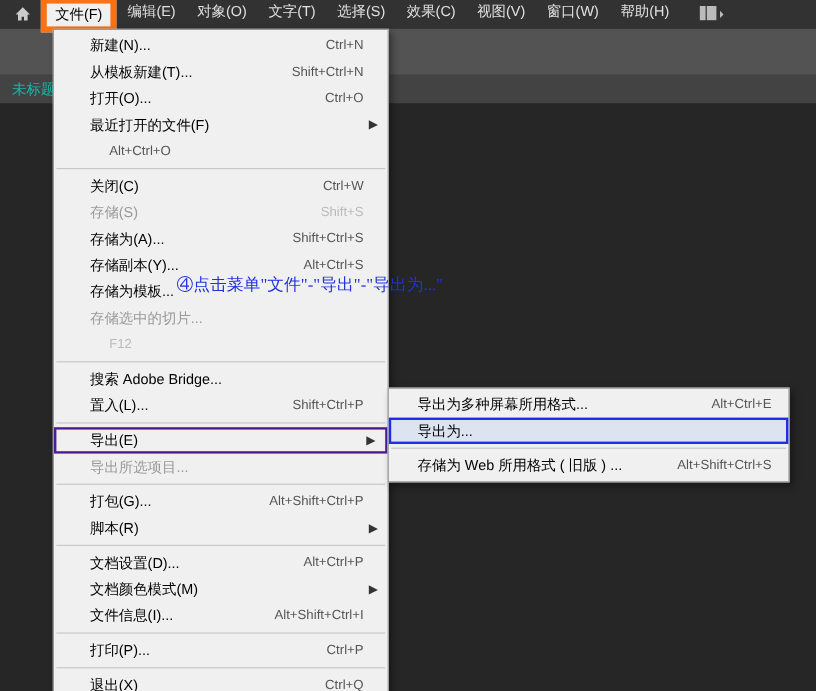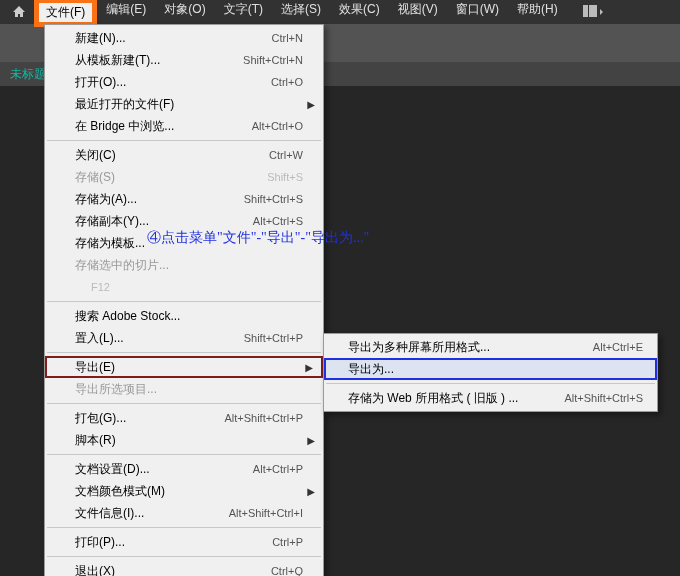--- a/index.html
+++ b/index.html
@@ -82,27 +82,27 @@
       right: 8px;
       font-size: 10px;
       color: #333;
     }
     .menu-sep {
       height: 1px;
       background: #c8c8c8;
       margin: 3px 2px;
     }
     .menu-row.highlighted {
-      border: 2px solid #7f1d1d;
+      border: 2px solid #4c1d95;
       padding: 0 18px 0 28px;
       height: 22px;
     }
     .submenu {
       position: absolute;
-      top: 333px;
+      top: 323px;
       left: 323px;
       width: 335px;
       background: #f0f0f0;
       border: 1px solid #9a9a9a;
       box-shadow: 3px 3px 6px rgba(0,0,0,0.4);
       padding: 2px 0;
     }
     .submenu .menu-row {
       padding: 0 14px 0 24px;
     }
@@ -172,21 +172,20 @@
     </div>
     <div class="menu-row">
       <span class="label">打开(O)...</span>
       <span class="shortcut">Ctrl+O</span>
     </div>
     <div class="menu-row">
       <span class="label">最近打开的文件(F)</span>
       <span class="arrow">▶</span>
     </div>
     <div class="menu-row">
-      <span class="label">在 Bridge 中浏览...</span>
       <span class="shortcut">Alt+Ctrl+O</span>
     </div>
     <div class="menu-sep"></div>
     <div class="menu-row">
       <span class="label">关闭(C)</span>
       <span class="shortcut">Ctrl+W</span>
     </div>
     <div class="menu-row disabled">
       <span class="label">存储(S)</span>
       <span class="shortcut">Shift+S</span>
@@ -203,21 +202,21 @@
       <span class="label">存储为模板...</span>
     </div>
     <div class="menu-row disabled">
       <span class="label">存储选中的切片...</span>
     </div>
     <div class="menu-row disabled">
       <span class="shortcut">F12</span>
     </div>
     <div class="menu-sep"></div>
     <div class="menu-row">
-      <span class="label">搜索 Adobe Stock...</span>
+      <span class="label">搜索 Adobe Bridge...</span>
     </div>
     <div class="menu-row">
       <span class="label">置入(L)...</span>
       <span class="shortcut">Shift+Ctrl+P</span>
     </div>
     <div class="menu-sep"></div>
     <div class="menu-row highlighted">
       <span class="label">导出(E)</span>
       <span class="arrow">▶</span>
     </div>

